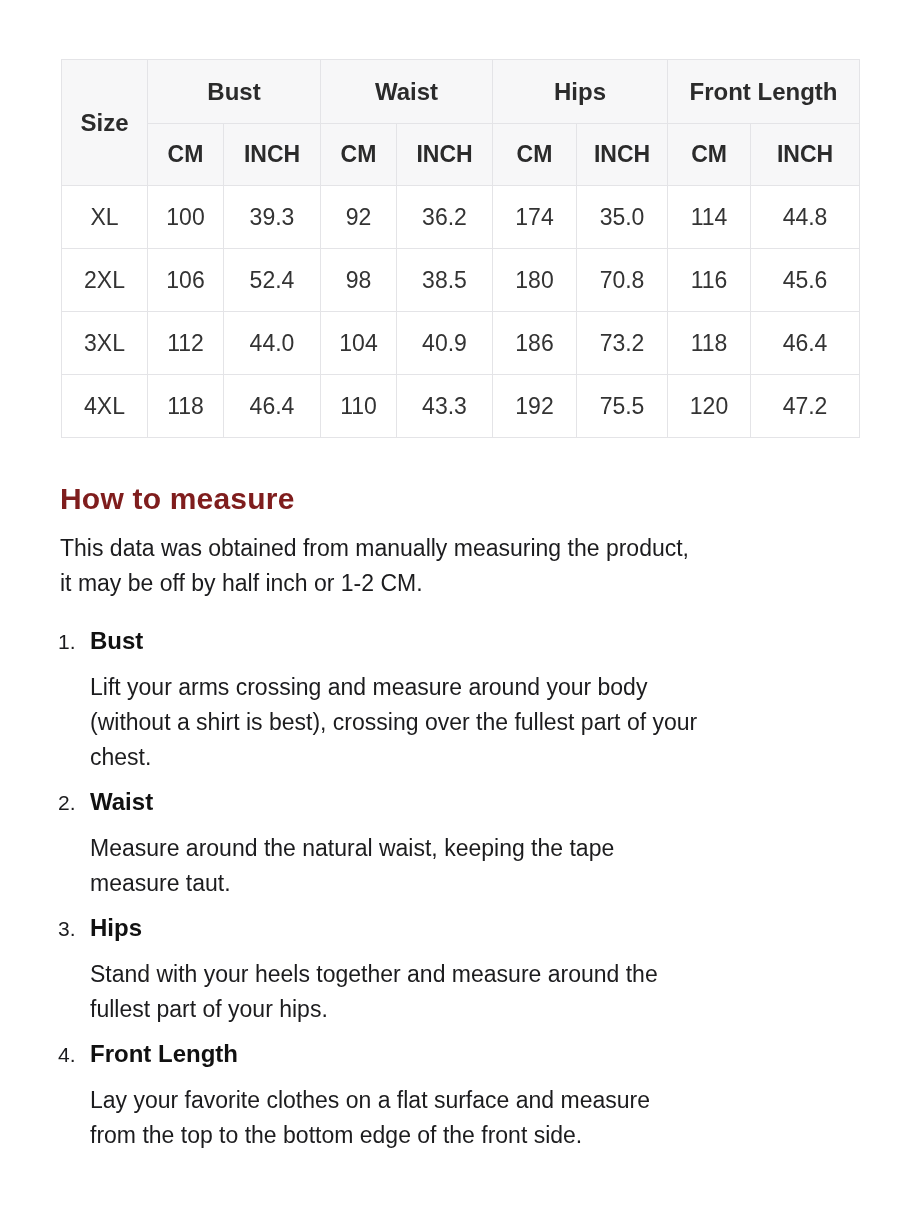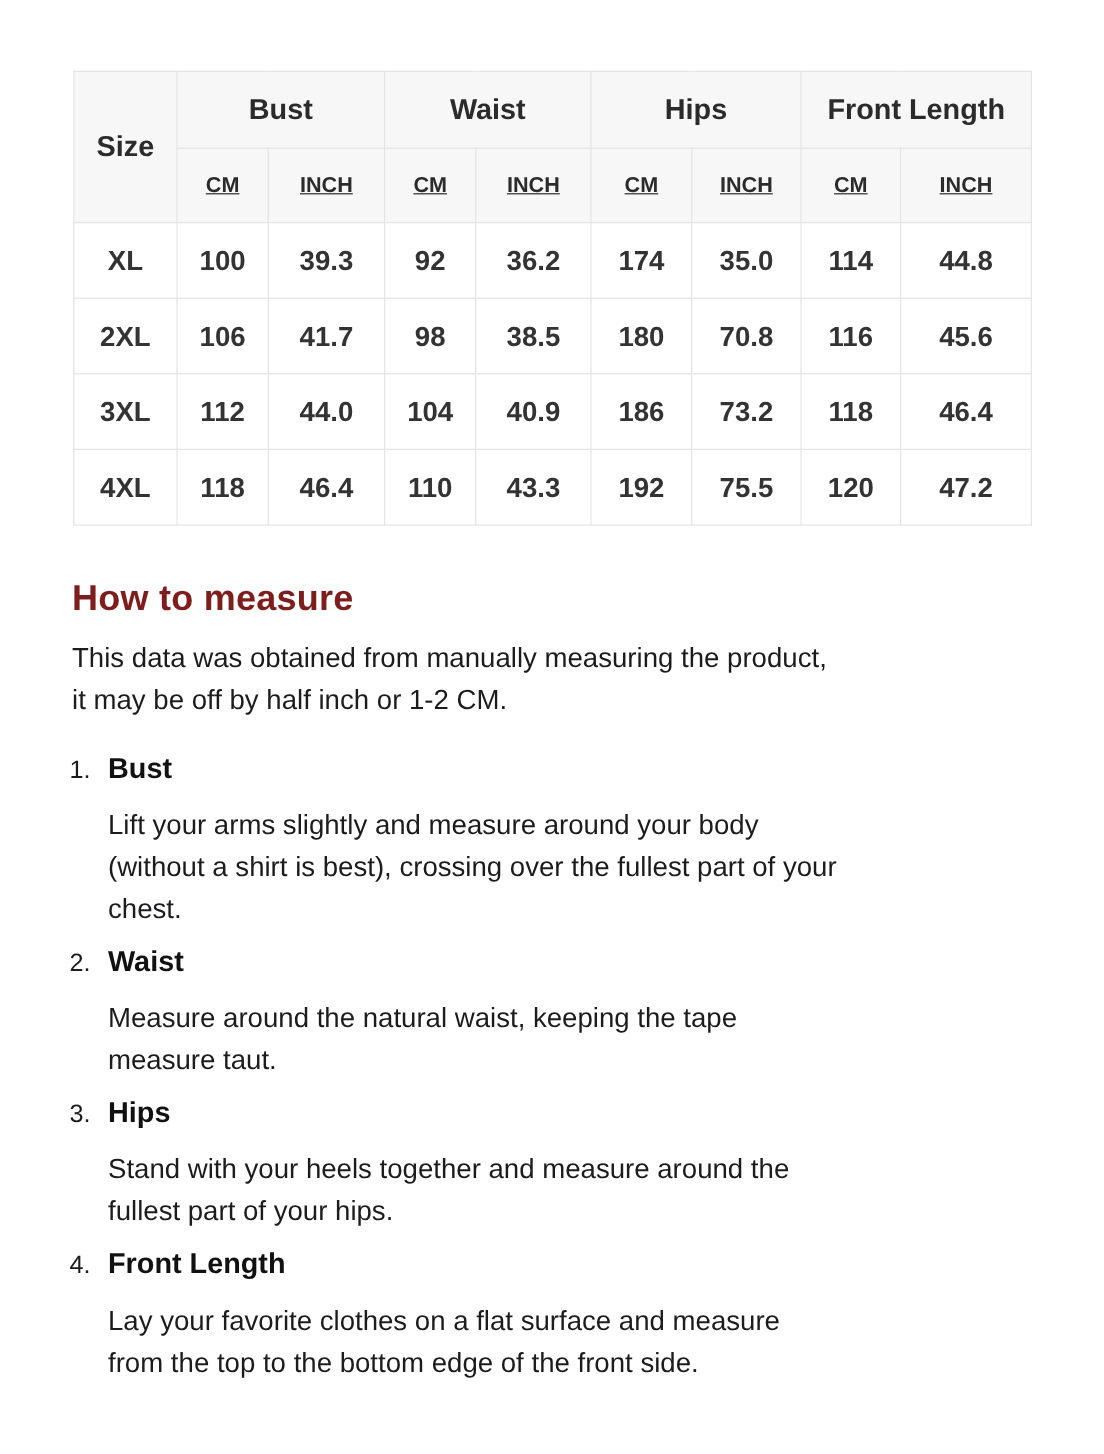--- a/index.html
+++ b/index.html
@@ -18,32 +18,32 @@
   table.size-chart {
     table-layout:fixed;
     width:798px;
     margin-left:1px;
     border-collapse:collapse;
   }
   table.size-chart th, table.size-chart td {
     border:1px solid #e4e4e7;
     text-align:center;
     vertical-align:middle;
-    font-weight:bold;
+    font-weight:normal;
   }
   table.size-chart thead th {
     background:#f7f7f8;
     font-weight:bold;
     color:#2b2b2b;
   }
   tr.group-row   { height:64px; }
   tr.group-row th{ font-size:24px; }
   th.corner      { font-size:24px; }
   tr.unit-row    { height:62px; }
-  tr.unit-row th { font-size:18px;text-decoration:underline; }
+  tr.unit-row th { font-size:23px; }
   tr.data-row    { height:63px; }
   tr.data-row td { font-size:23px; color:#333333; background:#ffffff; }
 
   
   .htm-heading {
     margin-top:43px;
     font-size:30px;
     line-height:36px;
     font-weight:bold;
     color:#7f1d1d;
@@ -127,21 +127,21 @@
         <td>92</td>
         <td>36.2</td>
         <td>174</td>
         <td>35.0</td>
         <td>114</td>
         <td>44.8</td>
       </tr>
       <tr class="data-row">
         <td>2XL</td>
         <td>106</td>
-        <td>41.7</td>
+        <td>52.4</td>
         <td>98</td>
         <td>38.5</td>
         <td>180</td>
         <td>70.8</td>
         <td>116</td>
         <td>45.6</td>
       </tr>
       <tr class="data-row">
         <td>3XL</td>
         <td>112</td>
@@ -175,21 +175,21 @@
   </p>
 
   <ol class="measure-list">
 
     <li class="m-item">
       <div class="title-row">
         <span class="item-num">1.</span>
         <span class="item-title">Bust</span>
       </div>
       <div class="item-body">
-        <span class="line">Lift your arms slightly and measure around your body</span>
+        <span class="line">Lift your arms crossing and measure around your body</span>
         <span class="line">(without a shirt is best), crossing over the fullest part of your</span>
         <span class="line">chest.</span>
       </div>
     </li>
 
     <li class="m-item">
       <div class="title-row">
         <span class="item-num">2.</span>
         <span class="item-title">Waist</span>
       </div>

